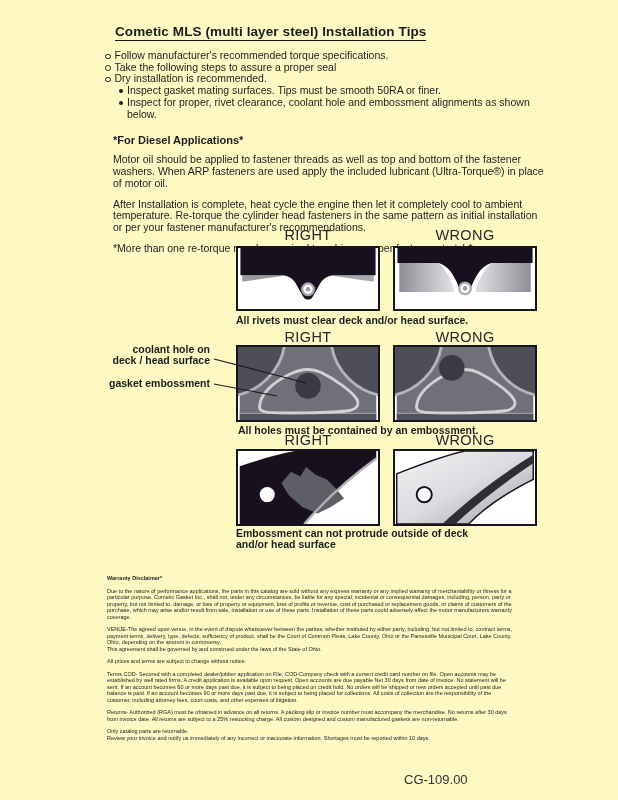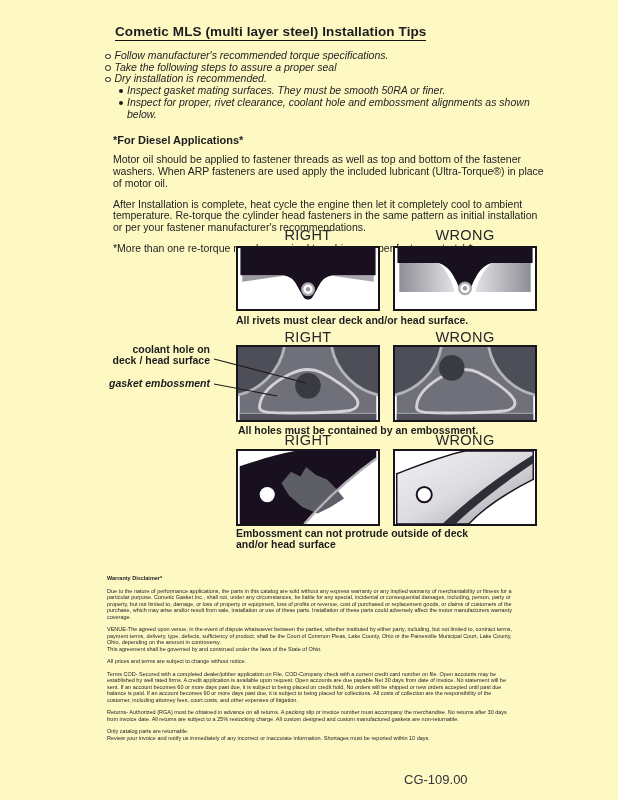--- a/index.html
+++ b/index.html
@@ -2,21 +2,21 @@
 <html><head>
 <meta charset="utf-8">
 <style>
   html,body{margin:0;padding:0;background:#e8e8e8;}
   .page{position:relative;width:618px;height:800px;background:#fef9c3;overflow:hidden;
         font-family:"Liberation Sans","DejaVu Sans",sans-serif;color:#1c1c1e;}
   
   .col{position:absolute;left:104px;top:22px;width:440px;}
   .title{display:inline-block;margin:0 0 9px 11px;font-size:13.5px;font-weight:bold;
          border-bottom:1.6px solid #141416;padding-bottom:1px;letter-spacing:.1px;}
-  .tips{font-size:10.5px;line-height:11.7px;font-style:italic;}
+  .tips{font-size:10.5px;line-height:11.7px;}
   .li{display:flex;align-items:flex-start;}
   .li .dot{flex:none;width:3.5px;height:3.5px;border:1px solid #1c1c1e;border-radius:50%;
            margin:3.5px 4px 0 1px;}
   .li.sub{margin-left:14px;}
   .li.sub .dot{background:#1c1c1e;width:4px;height:4px;border:none;margin-top:4px;}
   .diesel{margin-left:9px;width:432px;}
   .diesel h2{font-size:11px;font-weight:bold;margin:14px 0 8px 0;}
   .diesel p{font-size:10.5px;line-height:11.8px;margin:0 0 9px 0;}
   
   .rw{position:absolute;width:148px;text-align:center;font-size:14.5px;color:#26262c;
@@ -53,21 +53,21 @@
       <div class="li">
         <span class="dot"></span>
         <span>Take the following steps to assure a proper seal</span>
       </div>
       <div class="li">
         <span class="dot"></span>
         <span>Dry installation is recommended.</span>
       </div>
       <div class="li sub">
         <span class="dot"></span>
-        <span>Inspect gasket mating surfaces.  They must be smooth 50RA or finer.</span>
+        <span>Inspect gasket mating surfaces.  Tips must be smooth 50RA or finer.</span>
       </div>
       <div class="li sub">
         <span class="dot"></span>
         <span>Inspect for proper, rivet clearance, coolant hole and embossment alignments as shown below.</span>
       </div>
     </div>
 
     <div class="diesel">
       <h2>*For Diesel Applications*</h2>
       <p>Motor oil should be applied to fastener threads as well as top and bottom of the fastener washers. When ARP fasteners are used apply the included lubricant (Ultra-Torque®) in place of motor oil.</p>
@@ -111,21 +111,21 @@
   </div>
   <div class="cap" style="left:236px;top:315px;">All rivets must clear deck and/or head surface.</div>
 
   <div class="rw" style="left:234px;top:329px;">RIGHT</div>
   <div class="rw" style="left:391px;top:329px;">WRONG</div>
 
   <div class="ann" style="top:344px;">
     <span>coolant hole on</span><br>
     <span>deck / head surface</span>
   </div>
-  <div class="ann" style="top:378px;font-style:italic;">
+  <div class="ann" style="top:378px;">
     <span>gasket embossment</span>
   </div>
 
   <div class="dbox" style="left:236px;top:345px;">
     <svg width="140" height="73" viewBox="0 0 144 77">
       <rect width="144" height="77" fill="#70707a"></rect>
       <circle cx="-16" cy="-12" r="64" fill="#4e4e58" stroke="#b4b4bc" stroke-width="3"></circle>
       <circle cx="160" cy="-12" r="64" fill="#4e4e58" stroke="#b4b4bc" stroke-width="3"></circle>
       <rect x="0" y="70" width="144" height="7" fill="#52525c"></rect>
       <line x1="0" y1="70" x2="144" y2="70" stroke="#9a9aa2" stroke-width="1.5"></line>

